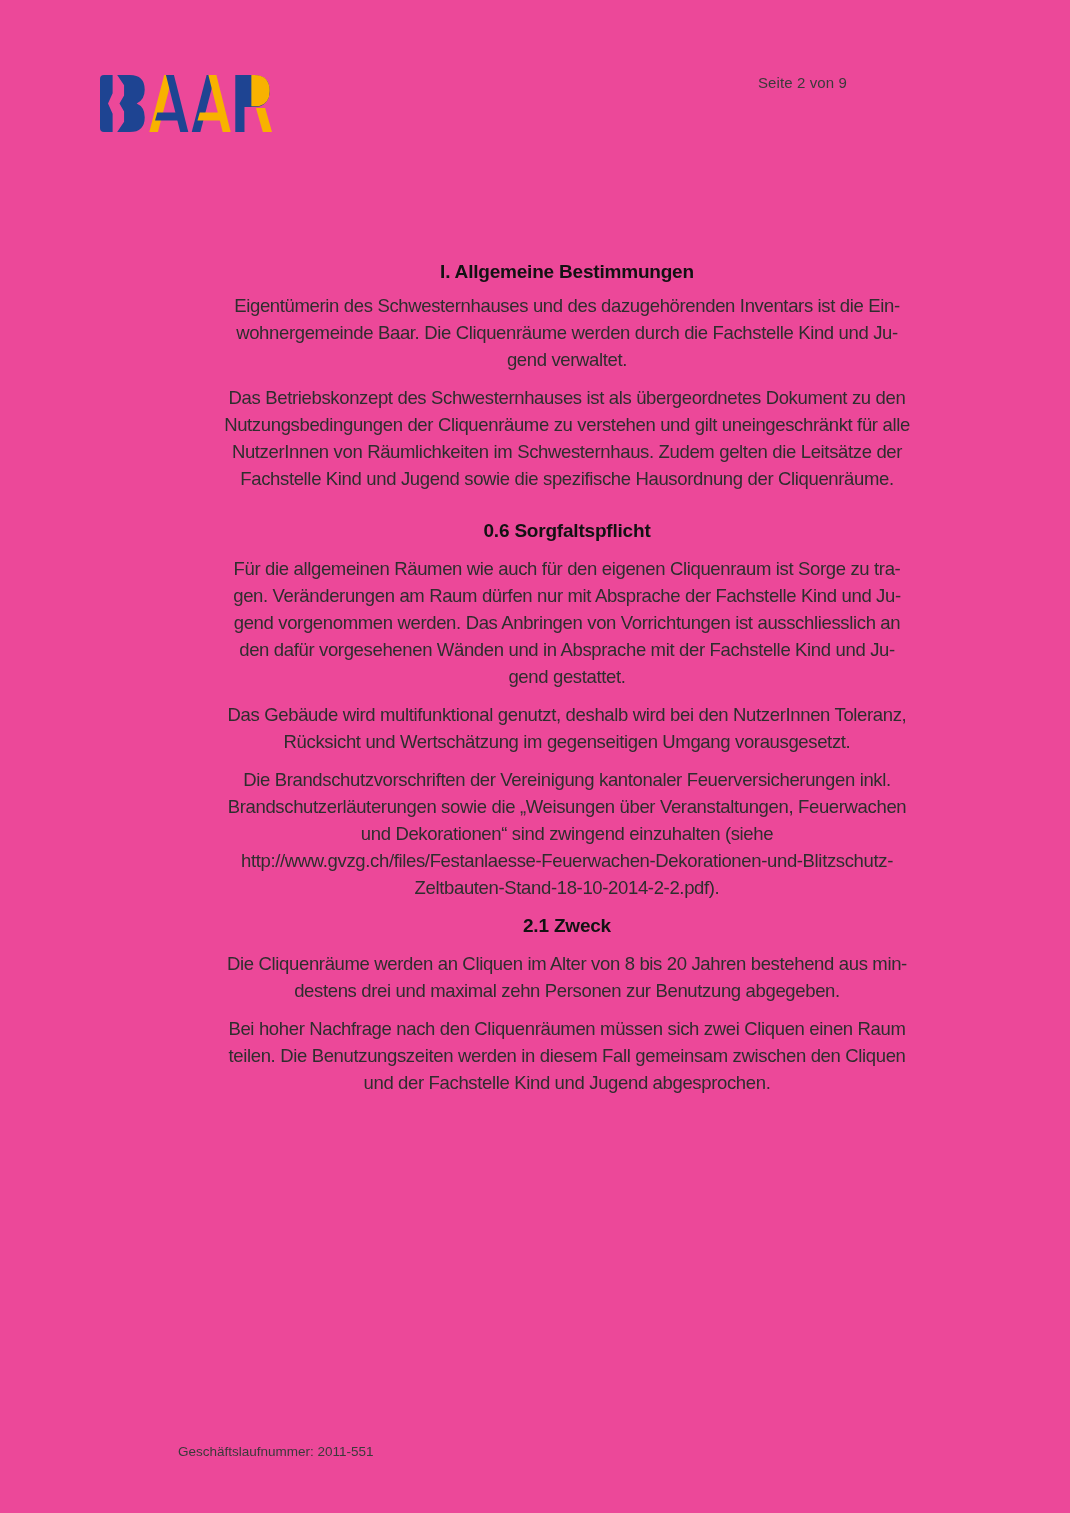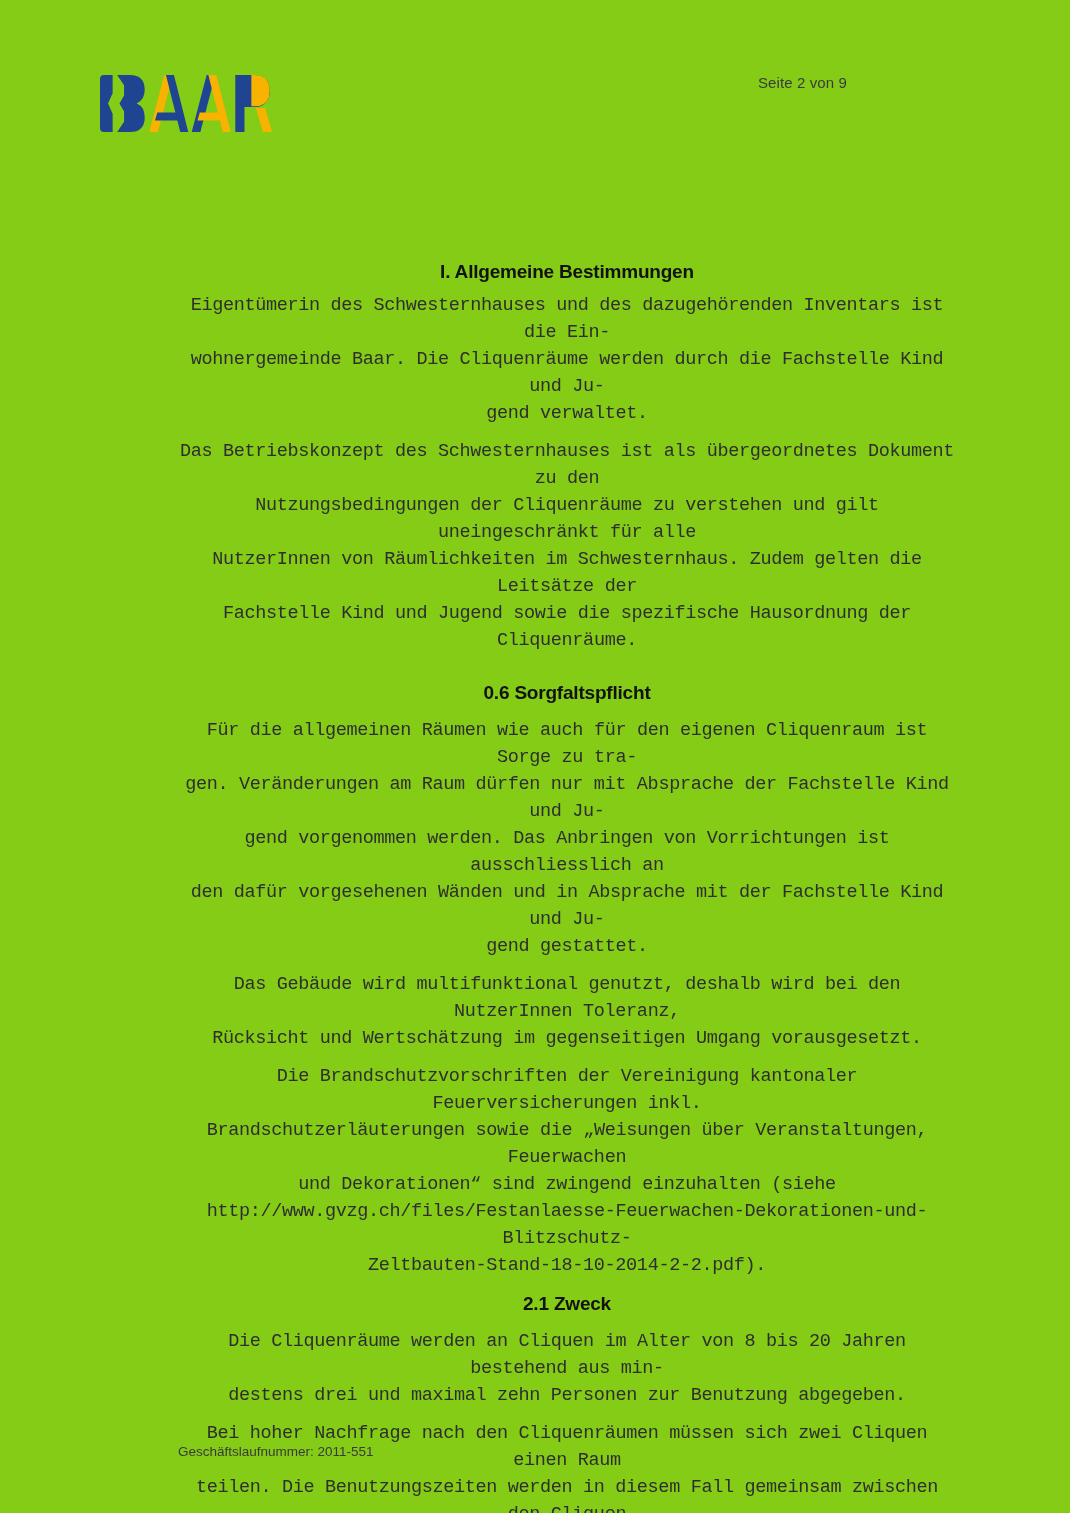--- a/index.html
+++ b/index.html
@@ -4,21 +4,21 @@
 <style>
   html, body {
     margin: 0;
     padding: 0;
     background: #ffffff;
   }
   .page {
     position: relative;
     width: 1070px;
     height: 1513px;
-    background: #84cc16;
+    background: #ec4899;
     font-family: "Liberation Sans", "DejaVu Sans", sans-serif;
     overflow: hidden;
   }
   .logo {
     position: absolute;
     left: 100px;
     top: 75px;
     width: 172px;
     height: 57px;
   }
@@ -50,21 +50,20 @@
   .content h2 {
     margin-bottom: 11px;
   }
   .content p.para {
     font-size: 18.5px;
     line-height: 27px;
     margin: 0 0 11px 0;
     white-space: pre-line;
     letter-spacing: -0.35px;
     color: #2e2e2e;
-    font-family: Liberation Mono, monospace;
   }
   .section-break {
     margin-top: 25px !important;
   }
   .footer {
     position: absolute;
     left: 178px;
     top: 1443px;
     font-size: 13.5px;
     line-height: 18px;

